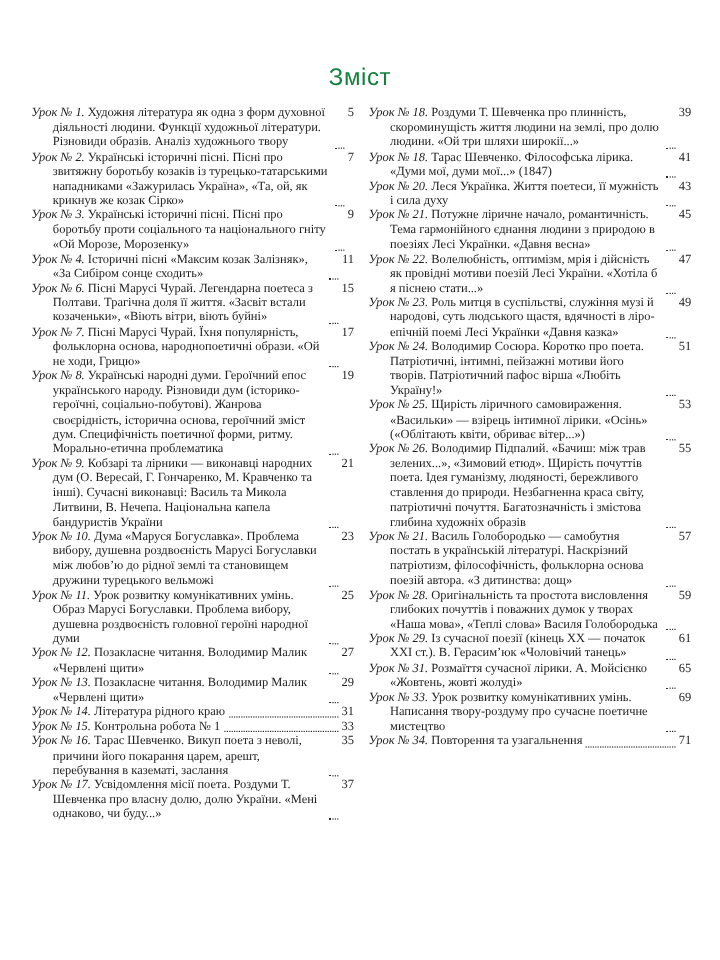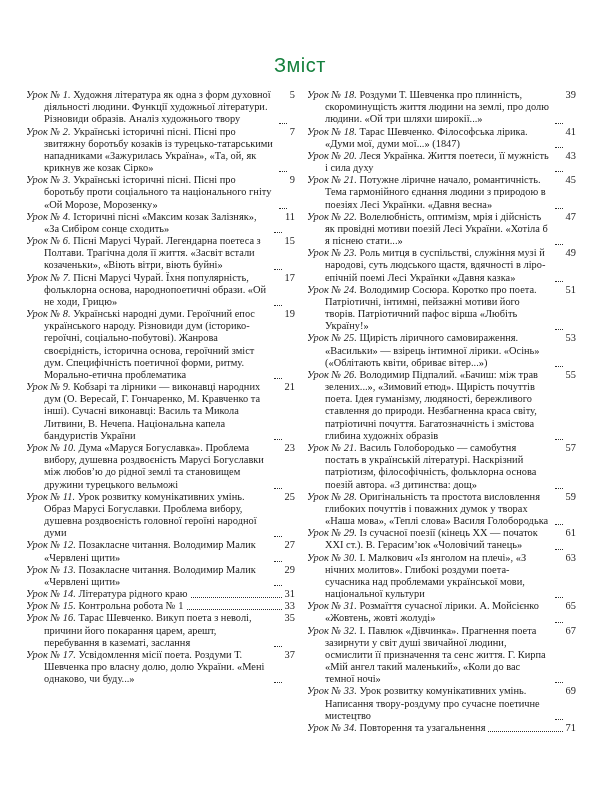--- a/index.html
+++ b/index.html
@@ -199,33 +199,23 @@
           <div class="toc-text"><span class="lesson-label">Урок № 28.</span> Оригінальність та простота висловлення глибоких почуттів і поважних думок у творах «Наша мова», «Теплі слова» Василя Голобородька</div>
           <div class="dot-leader"></div>
           <div class="toc-page">59</div>
         </div>
         <div class="toc-entry">
           <div class="toc-text"><span class="lesson-label">Урок № 29.</span> Із сучасної поезії (кінець XX — початок XXI ст.). В. Герасим’юк «Чоловічий танець»</div>
           <div class="dot-leader"></div>
           <div class="toc-page">61</div>
         </div>
         <div class="toc-entry">
-          <div class="toc-text"><span class="lesson-label">Урок № 30.</span> І. Малкович «Із янголом на плечі», «З нічних молитов». Глибокі роздуми поета-сучасника над проблемами української мови, національної культури</div>
-          <div class="dot-leader"></div>
-          <div class="toc-page">63</div>
-        </div>
-        <div class="toc-entry">
           <div class="toc-text"><span class="lesson-label">Урок № 31.</span> Розмаїття сучасної лірики. А. Мойсієнко «Жовтень, жовті жолуді»</div>
           <div class="dot-leader"></div>
           <div class="toc-page">65</div>
-        </div>
-        <div class="toc-entry">
-          <div class="toc-text"><span class="lesson-label">Урок № 32.</span> І. Павлюк «Дівчинка». Прагнення поета зазирнути у світ душі звичайної людини, осмислити її призначення та сенс життя. Г. Кирпа «Мій ангел такий маленький», «Коли до вас темної ночі»</div>
-          <div class="dot-leader"></div>
-          <div class="toc-page">67</div>
         </div>
         <div class="toc-entry">
           <div class="toc-text"><span class="lesson-label">Урок № 33.</span> Урок розвитку комунікативних умінь. Написання твору-роздуму про сучасне поетичне мистецтво</div>
           <div class="dot-leader"></div>
           <div class="toc-page">69</div>
         </div>
         <div class="toc-entry">
           <div class="toc-text"><span class="lesson-label">Урок № 34.</span> Повторення та узагальнення</div>
           <div class="dot-leader"></div>
           <div class="toc-page">71</div>

